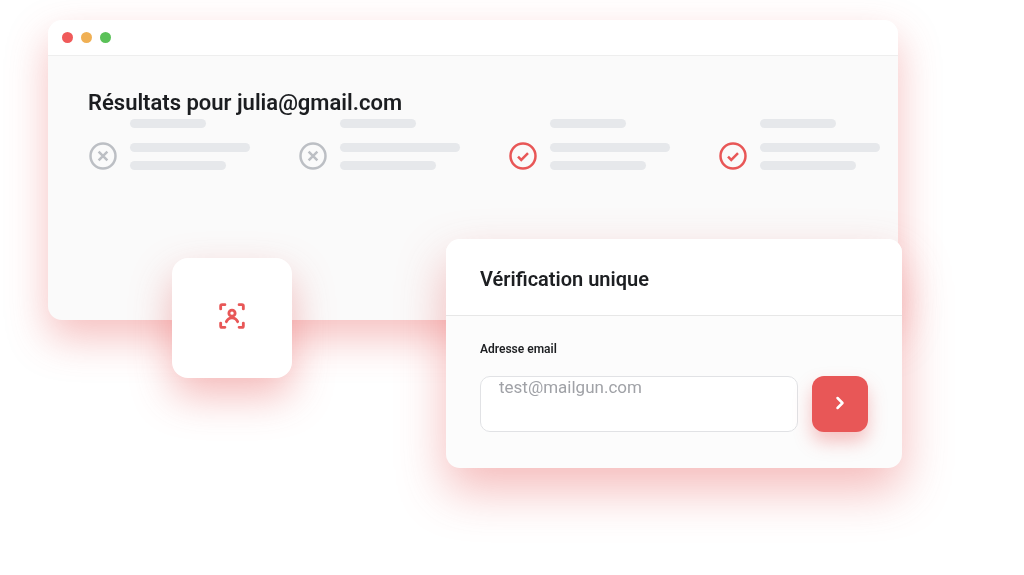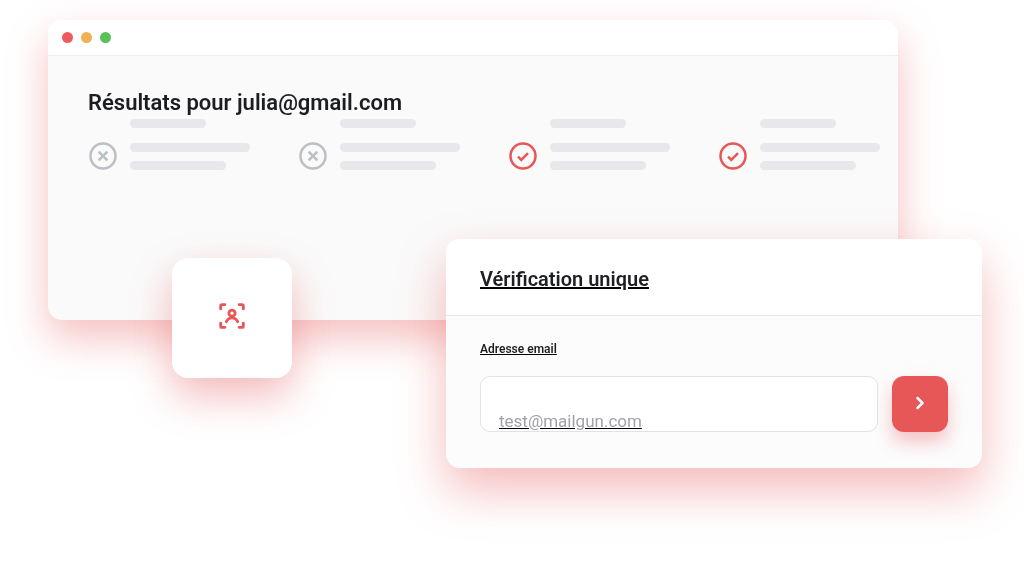--- a/index.html
+++ b/index.html
@@ -99,26 +99,25 @@
       box-shadow: 0 18px 40px rgba(228,75,75,0.38);
       display: flex;
       align-items: center;
       justify-content: center;
     }
 
     .verify-card {
       position: absolute;
       top: 239px;
       left: 446px;
-      width: 536px;
+      width: 456px;
       background: #fcfcfc;
       border-radius: 14px;
       box-shadow: 0 22px 48px rgba(228,75,75,0.38);
       overflow: hidden;
-      text-decoration: underline;
     }
     .verify-header {
       background: #fff;
       padding: 28px 34px 24px 34px;
       border-bottom: 1px solid #e7e7e7;
       font-size: 20px;
       font-weight: 600;
       color: #1d1f22;
     }
     .verify-body {
@@ -138,21 +137,21 @@
     .verify-input {
       flex: 1;
       height: 56px;
       border: 1px solid #e1e2e5;
       border-radius: 10px;
       background: #fff;
       padding: 0 18px;
       font-size: 17px;
       color: #a0a2a7;
       display: flex;
-      align-items: flex-end;
+      align-items: flex-start;
     }
     .verify-submit {
       width: 56px;
       height: 56px;
       border: none;
       border-radius: 12px;
       background: #e85757;
       display: flex;
       align-items: center;
       justify-content: center;

